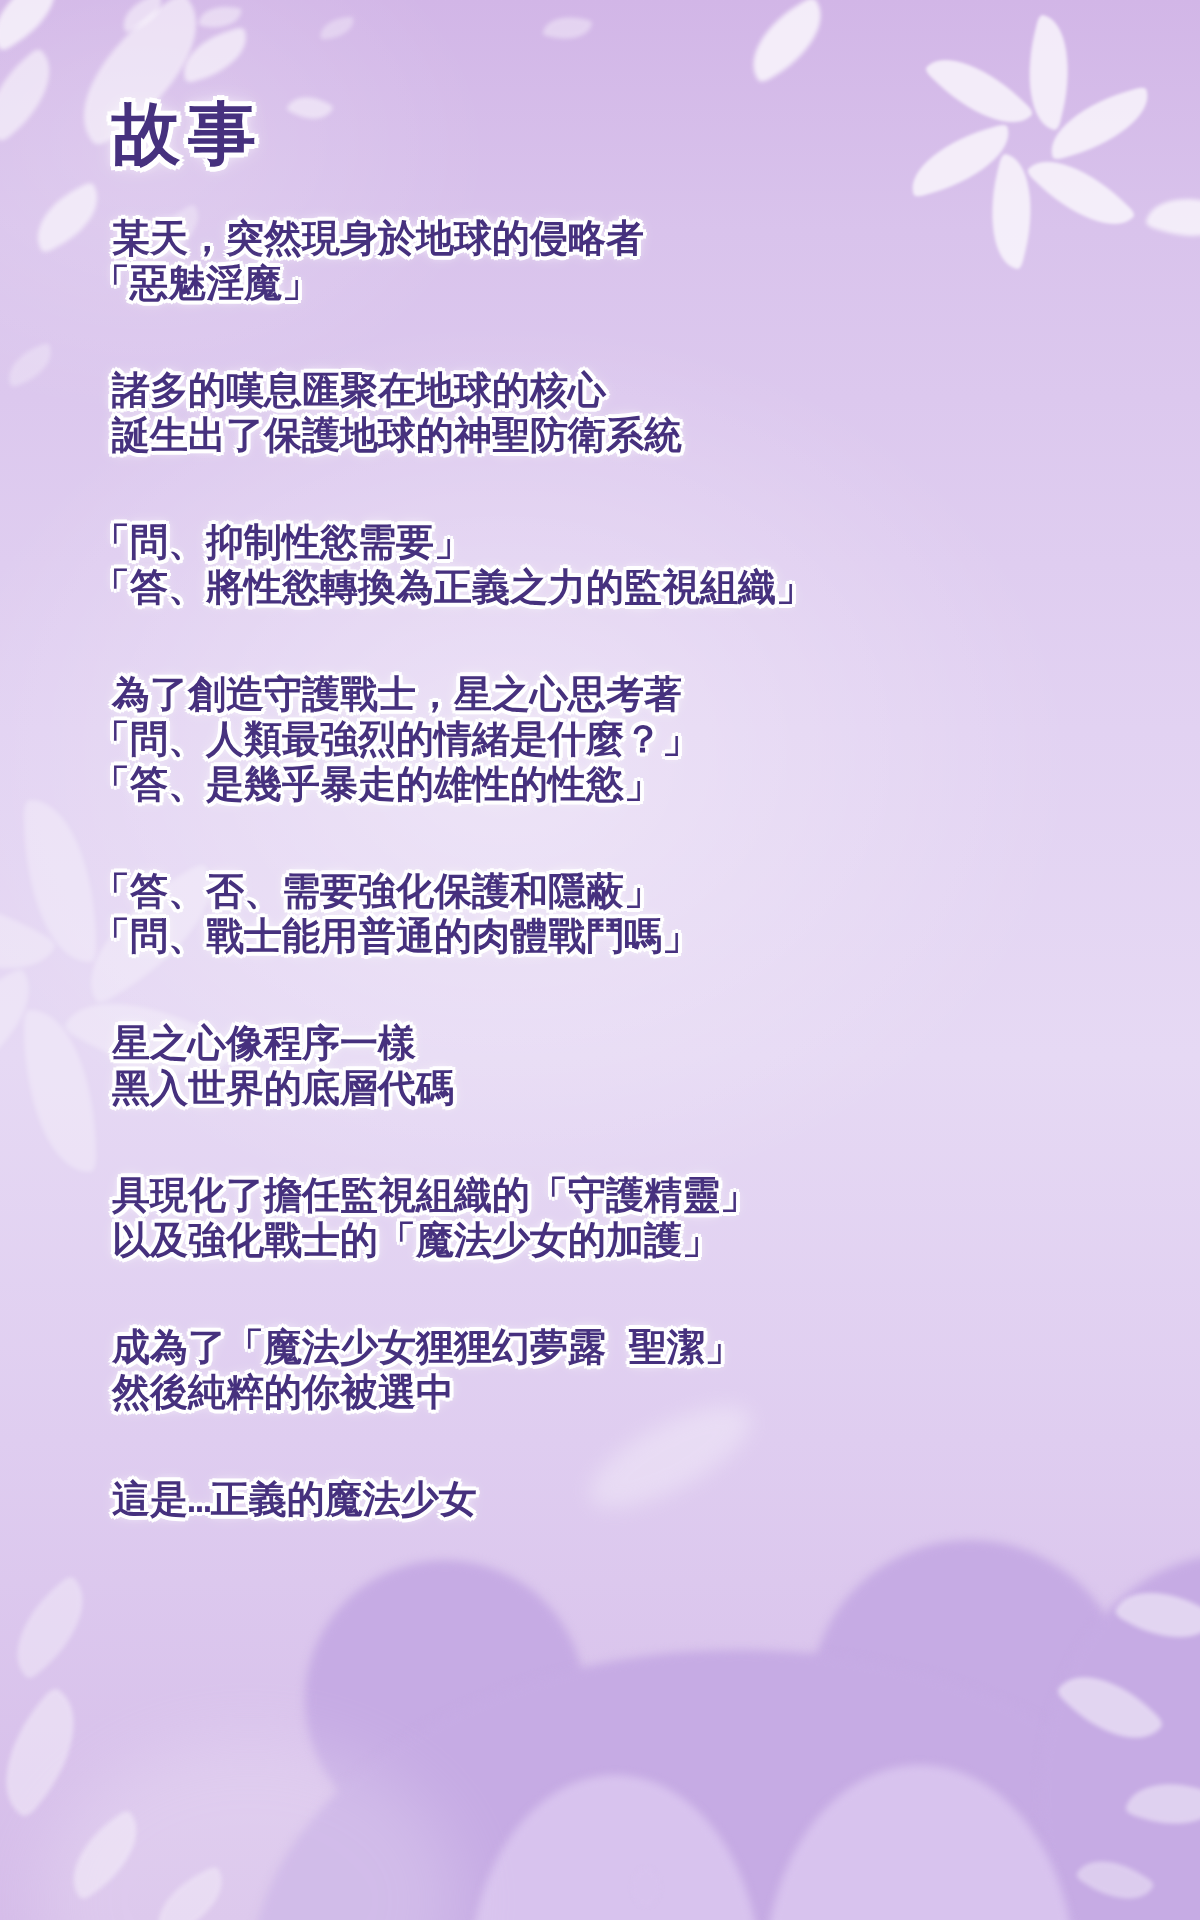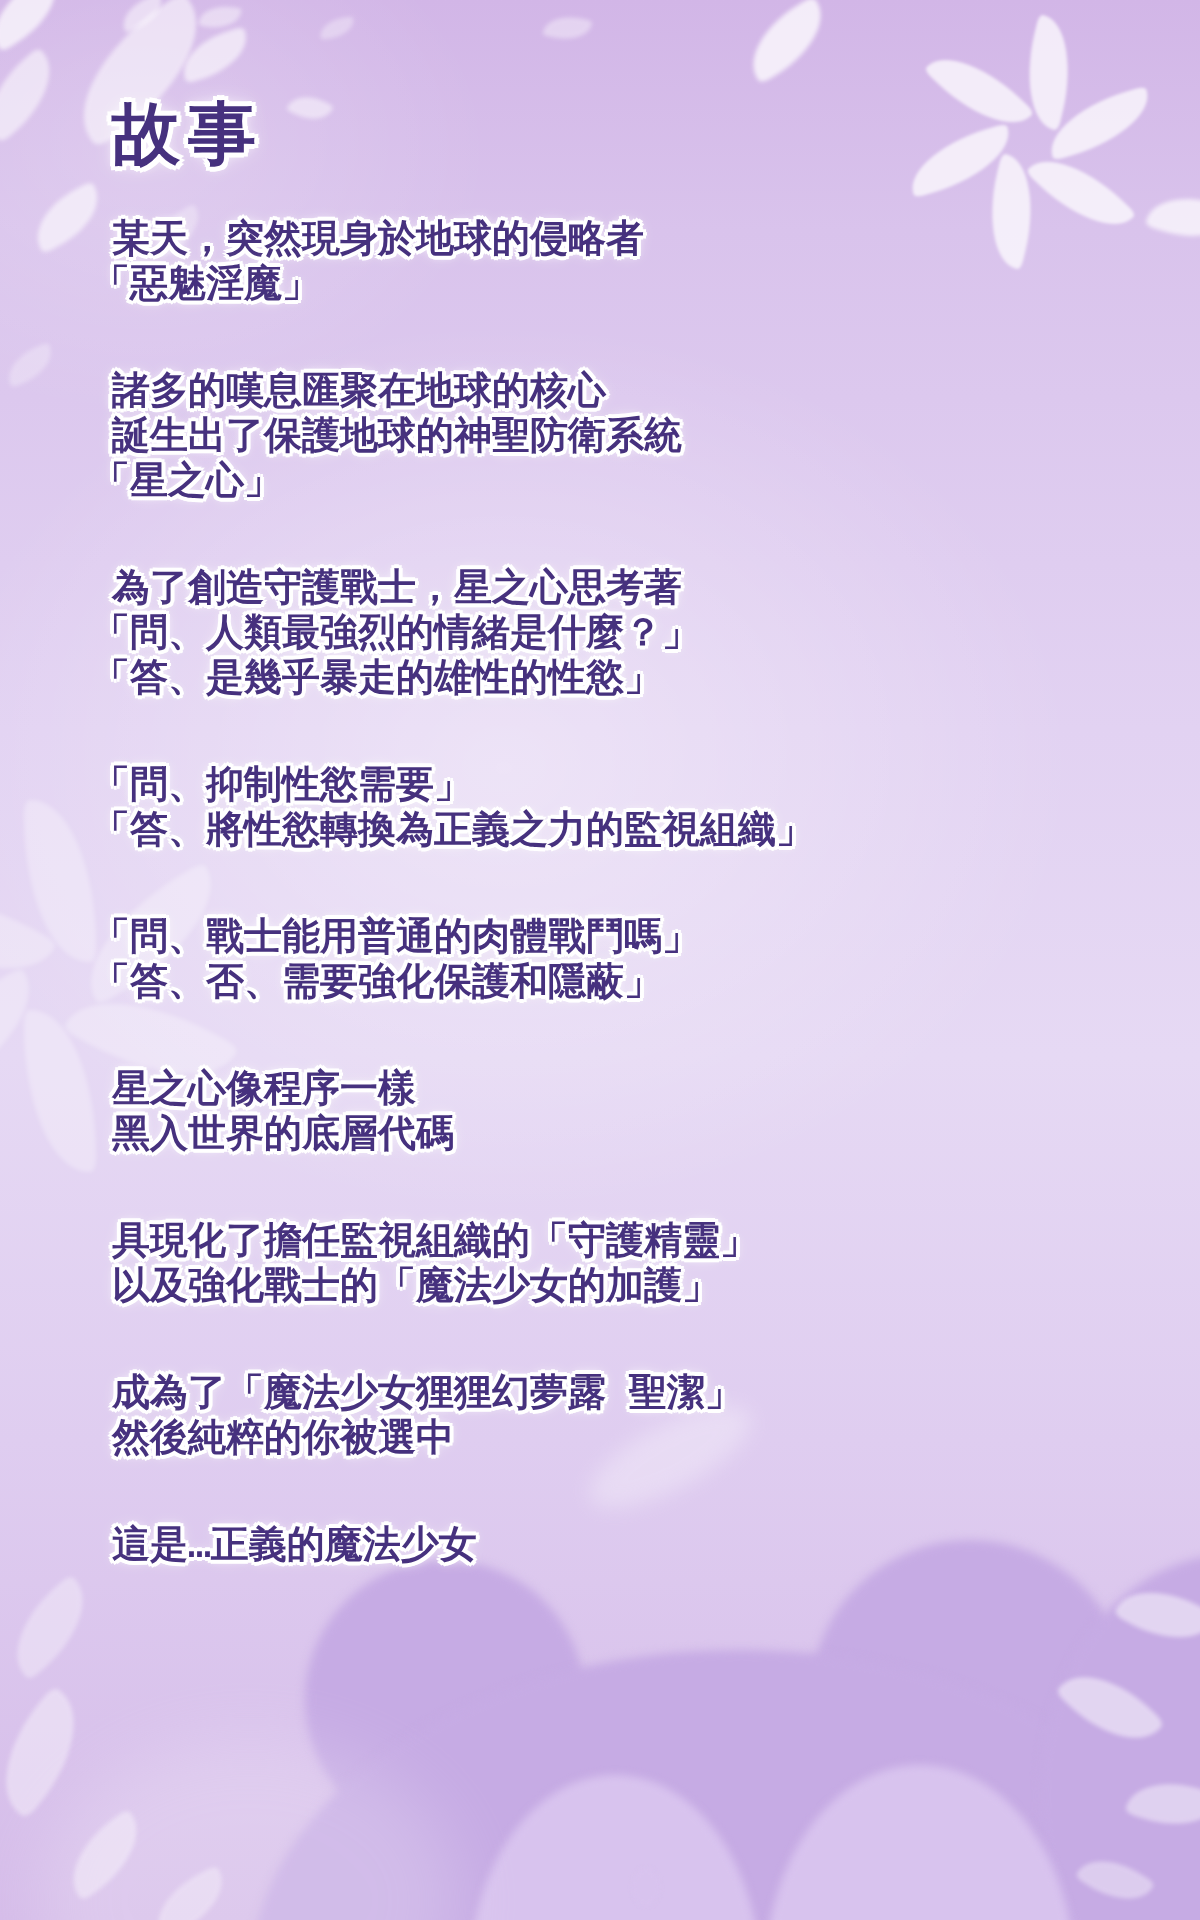--- a/index.html
+++ b/index.html
@@ -119,37 +119,36 @@
 
     <div class="para">
       <div class="line">某天，突然現身於地球的侵略者</div>
       <div class="line hang">「惡魅淫魔」</div>
     </div>
 
 
     <div class="para">
       <div class="line">諸多的嘆息匯聚在地球的核心</div>
       <div class="line">誕生出了保護地球的神聖防衛系統</div>
-      <div class="line hang">「星之心」</div>
+    </div>
+
+    <div class="para">
+      <div class="line hang">「問、抑制性慾需要」</div>
+      <div class="line hang">「答、將性慾轉換為正義之力的監視組織」</div>
     </div>
 
     <div class="para">
       <div class="line">為了創造守護戰士，星之心思考著</div>
       <div class="line hang">「問、人類最強烈的情緒是什麼？」</div>
       <div class="line hang">「答、是幾乎暴走的雄性的性慾」</div>
     </div>
 
     <div class="para">
-      <div class="line hang">「問、抑制性慾需要」</div>
-      <div class="line hang">「答、將性慾轉換為正義之力的監視組織」</div>
-    </div>
-
-    <div class="para">
+      <div class="line hang">「答、否、需要強化保護和隱蔽」</div>
       <div class="line hang">「問、戰士能用普通的肉體戰鬥嗎」</div>
-      <div class="line hang">「答、否、需要強化保護和隱蔽」</div>
     </div>
 
     <div class="para">
       <div class="line">星之心像程序一樣</div>
       <div class="line">黑入世界的底層代碼</div>
     </div>
 
     <div class="para">
       <div class="line">具現化了擔任監視組織的「守護精靈」</div>
       <div class="line">以及強化戰士的「魔法少女的加護」</div>

